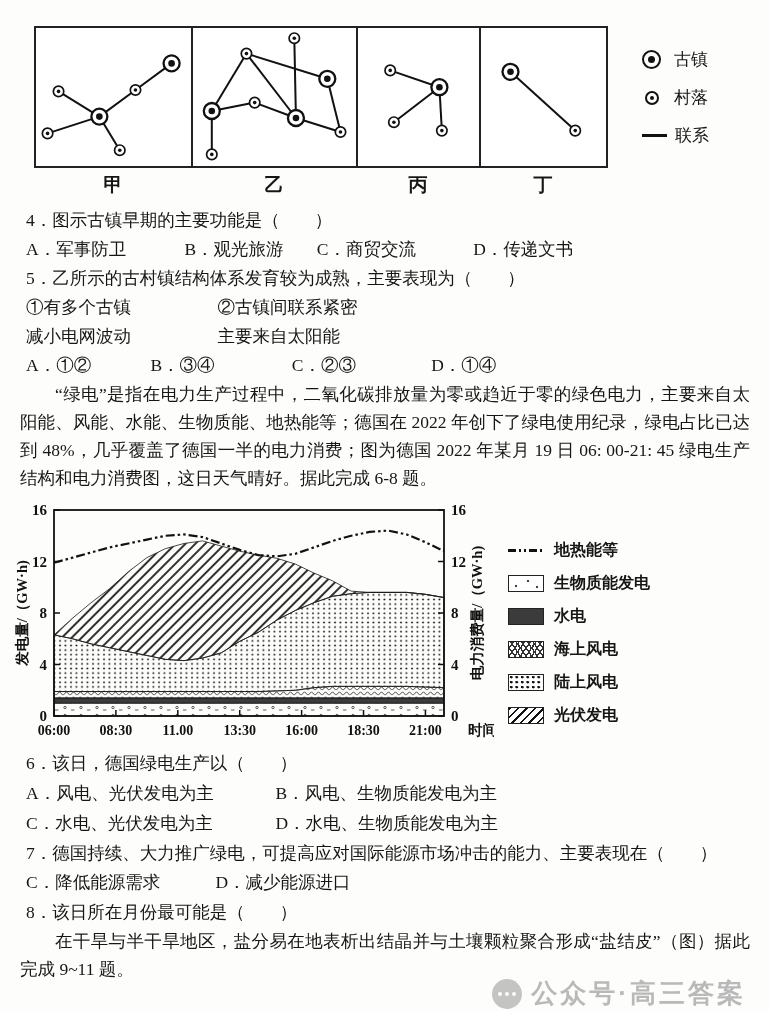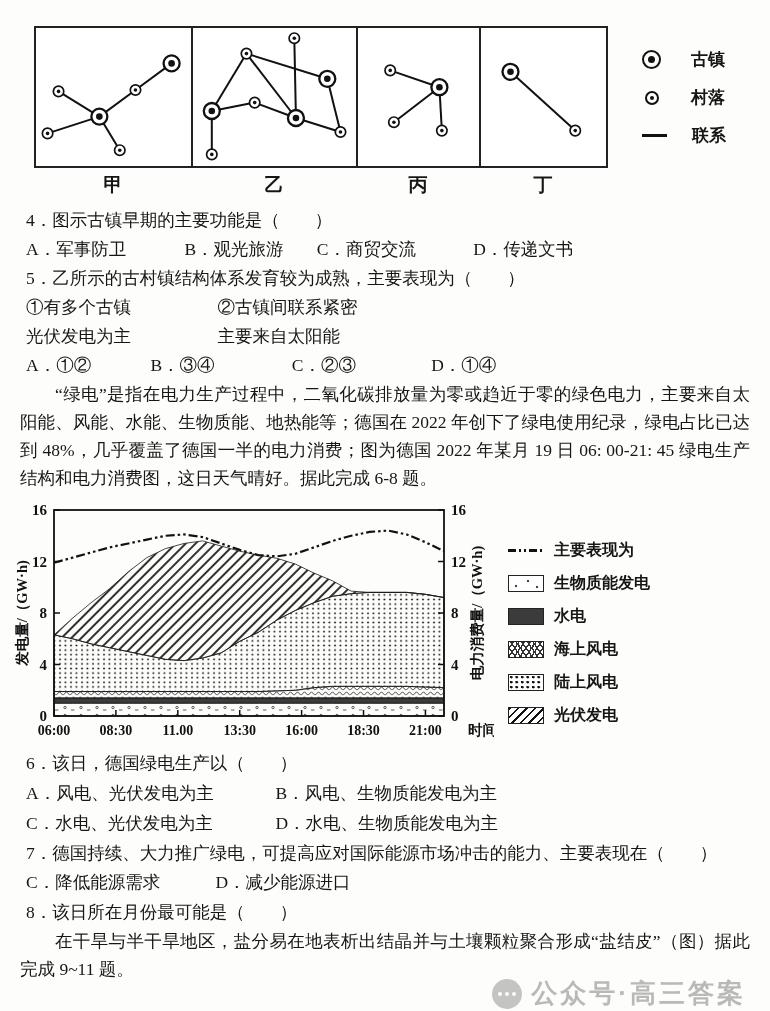--- a/index.html
+++ b/index.html
@@ -7,21 +7,21 @@
     width:770px;height:1011px;background:#fdfdfb;position:relative;
     font-family:"Liberation Serif", serif;color:#161616;overflow:hidden;
     margin:0 auto;
   }
   
   .figure-block{position:relative;margin:26px 0 4px 34px;height:176px;}
   #figure-svg{display:block;}
   .panel-labels{position:absolute;top:146px;left:0;width:574px;height:28px;}
   .panel-labels span{position:absolute;transform:translateX(-50%);font-size:19px;font-weight:bold;}
   .fig-legend{position:absolute;left:608px;top:22px;display:flex;flex-direction:column;gap:15px;}
-  .fig-legend .row{display:flex;align-items:center;gap:30px;font-size:17px;font-weight:bold;}
+  .fig-legend .row{display:flex;align-items:center;gap:13px;font-size:17px;font-weight:normal;}
   .ic-town{width:15px;height:15px;border:2.8px solid #111;border-radius:50%;position:relative;flex:none;}
   .ic-town::after{content:'';position:absolute;inset:0;margin:auto;width:7px;height:7px;border-radius:50%;background:#111;}
   .ic-village{width:10px;height:10px;border:2.2px solid #111;border-radius:50%;position:relative;flex:none;margin:0 2.5px;}
   .ic-village::after{content:'';position:absolute;inset:0;margin:auto;width:4px;height:4px;border-radius:50%;background:#111;}
   .ic-link{width:25px;height:3.4px;background:#111;flex:none;margin-right:-5px;}
   
   .line{padding:0 20px 0 26px;font-size:17.5px;line-height:29px;white-space:nowrap;}
   .line30{line-height:30px;}
   .opt{display:inline-block;}
   .q4a{width:154px;} .q4b{width:128px;} .q4c{width:152px;}
@@ -156,21 +156,21 @@
     <span class="opt q4c">C．商贸交流</span>
     <span class="opt">D．传递文书</span>
   </div>
 
   <div class="line">5．乙所示的古村镇结构体系发育较为成熟，主要表现为（　　）</div>
   <div class="line">
     <span class="opt q5i1">①有多个古镇</span>
     <span class="opt">②古镇间联系紧密</span>
   </div>
   <div class="line">
-    <span class="opt q5i1">光伏发电为主</span>
+    <span class="opt q5i1">减小电网波动</span>
     <span class="opt">主要来自太阳能</span>
   </div>
   <div class="line">
     <span class="opt q5a">A．①②</span>
     <span class="opt q5b">B．③④</span>
     <span class="opt q5c">C．②③</span>
     <span class="opt">D．①④</span>
   </div>
 
   <div class="para">“绿电”是指在电力生产过程中，二氧化碳排放量为零或趋近于零的绿色电力，主要来自太阳能、风能、水能、生物质能、地热能等；德国在 2022 年创下了绿电使用纪录，绿电占比已达到 48%，几乎覆盖了德国一半的电力消费；图为德国 2022 年某月 19 日 06: 00-21: 45 绿电生产结构和电力消费图，这日天气晴好。据此完成 6-8 题。</div>
@@ -238,21 +238,21 @@
         <text x="411.4285714285714" y="239" text-anchor="middle" font-size="14" font-weight="bold" fill="#111">21:00</text>
         <text x="454" y="239" text-anchor="start" font-size="14.5" font-weight="bold" fill="#111">时间</text>
         <text x="13" y="117" text-anchor="middle" font-size="14.5" font-weight="bold" fill="#111" transform="rotate(-90 13 117)">发电量/（GW·h)</text>
         <text x="468" y="117" text-anchor="middle" font-size="14.5" font-weight="bold" fill="#111" transform="rotate(-90 468 117)">电力消费量/（GW·h)</text>
       </svg>
     <div class="chart-legend">
       <div class="lg-row">
         <span class="sw-line">
             <i></i>
           </span>
-        <span>主要表现为</span>
+        <span>地热能等</span>
       </div>
       <div class="lg-row">
         <span class="sw sw-biomass"></span>
         <span>生物质能发电</span>
       </div>
       <div class="lg-row">
         <span class="sw sw-hydro"></span>
         <span>水电</span>
       </div>
       <div class="lg-row">

